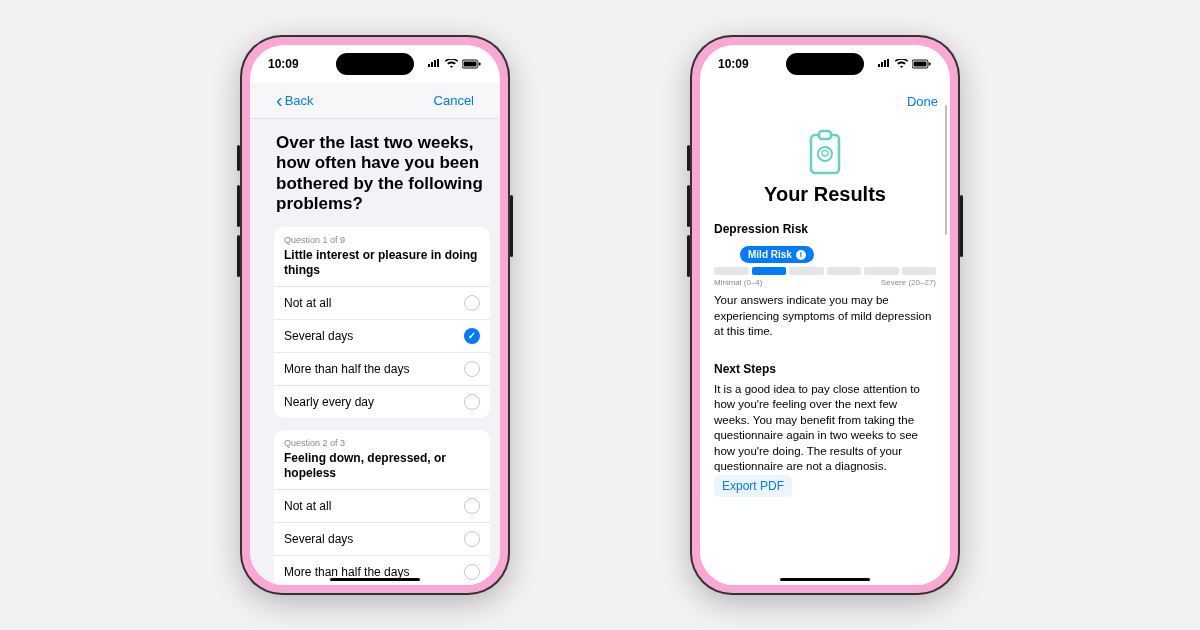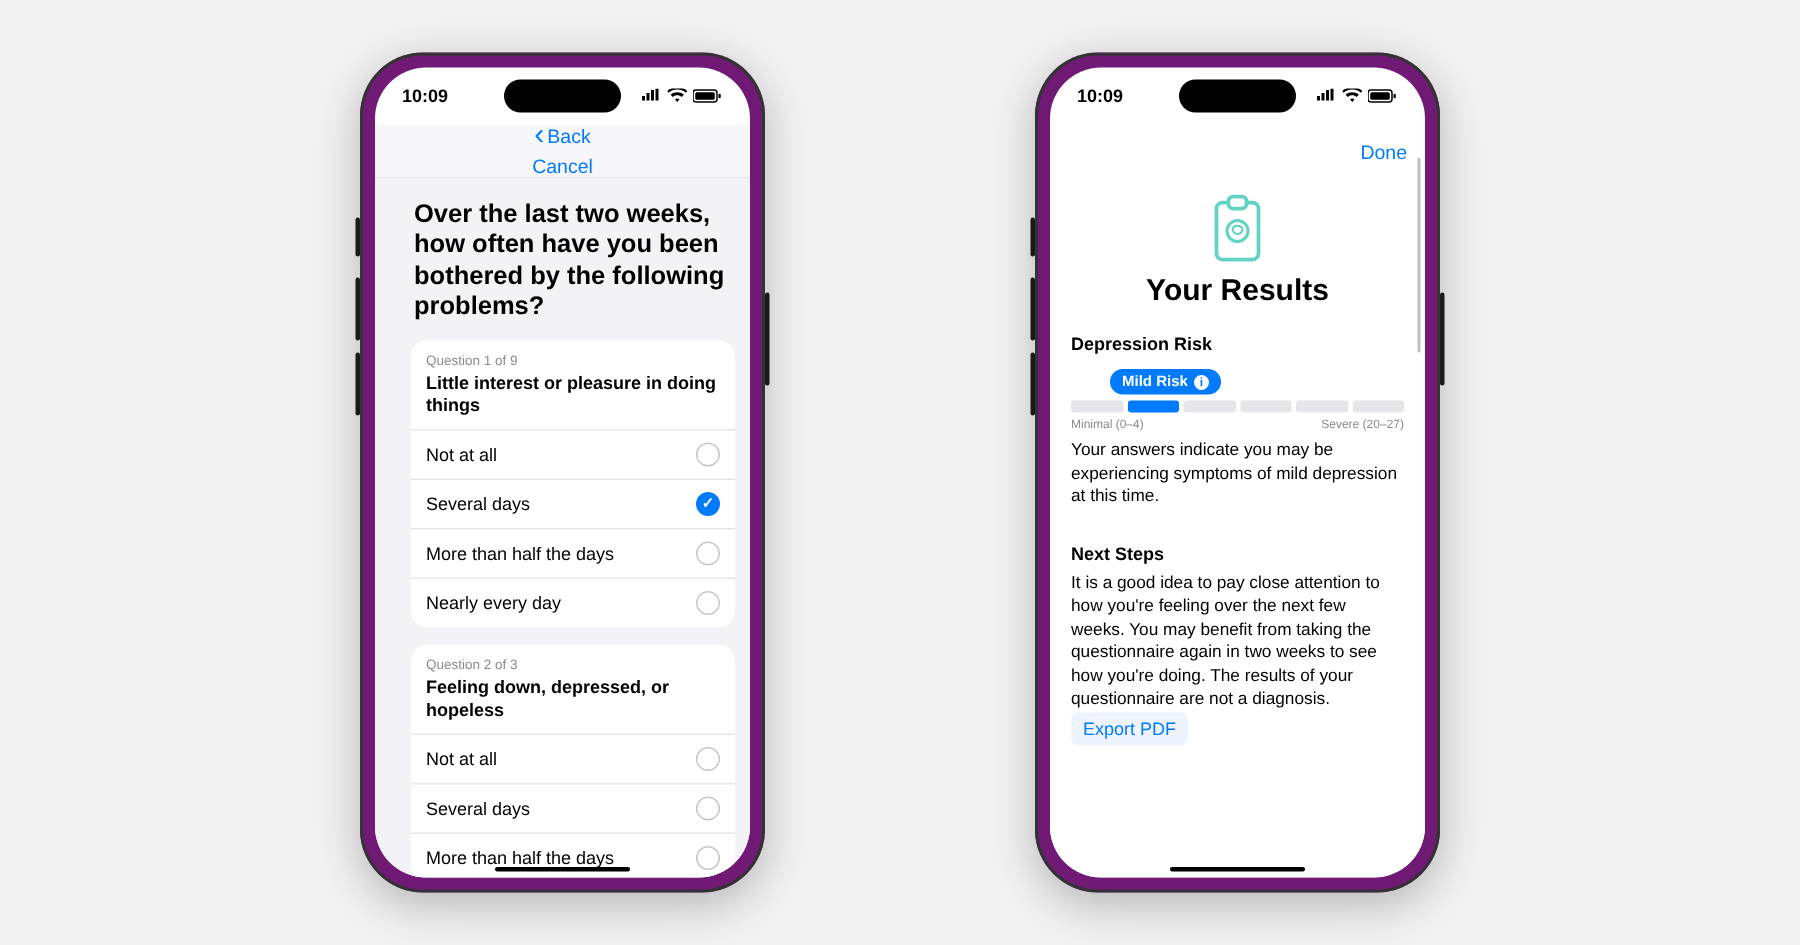--- a/index.html
+++ b/index.html
@@ -9,21 +9,21 @@
     height: 630px;
     font-family: -apple-system, BlinkMacSystemFont, "Segoe UI", Helvetica, Arial, sans-serif;
     display: flex;
     justify-content: center;
     align-items: center;
     gap: 180px;
   }
   .phone {
     width: 270px;
     height: 560px;
-    background: #701a75;
+    background: #f9a8d4;
     border-radius: 42px;
     padding: 10px;
     position: relative;
     box-shadow: 0 8px 30px rgba(0,0,0,0.25), inset 0 0 0 2px #333;
   }
   .side-btn { position:absolute; background:#1a1a1a; border-radius:2px; }
   .side-btn.l1 { left:-3px; top:110px; width:3px; height:26px; }
   .side-btn.l2 { left:-3px; top:150px; width:3px; height:42px; }
   .side-btn.l3 { left:-3px; top:200px; width:3px; height:42px; }
   .side-btn.r1 { right:-3px; top:160px; width:3px; height:62px; }
@@ -58,21 +58,20 @@
   }
   .status-icons { display:flex; gap:4px; align-items:center; }
   .nav-bar {
     height: 36px;
     display:flex;
     align-items:center;
     justify-content:space-between;
     padding: 0 26px;
     background: #f7f7f9;
     border-bottom: 0.5px solid #e3e3e6;
-    flex-direction: column;
   }
   .nav-btn { color:#007aff; font-size:13px; display:flex; align-items:center; gap:2px; }
   .chevron-left::before { content:"‹"; font-size:20px; line-height:0; position:relative; top:-1px; }
 
   .content-a { flex:1; overflow:hidden; background:#f2f2f7; padding: 8px 10px 0 24px; }
   .q-heading { font-size:17px; font-weight:700; line-height:1.2; margin: 6px 2px 12px 2px; color:#000; }
   .card { background:#fff; border-radius:10px; margin-bottom:12px; overflow:hidden; }
   .card-header { padding:8px 10px 8px 10px; }
   .q-num { font-size:9px; color:#8a8a8e; margin-bottom:3px; }
   .q-text { font-size:12px; font-weight:600; color:#000; line-height:1.25; }

